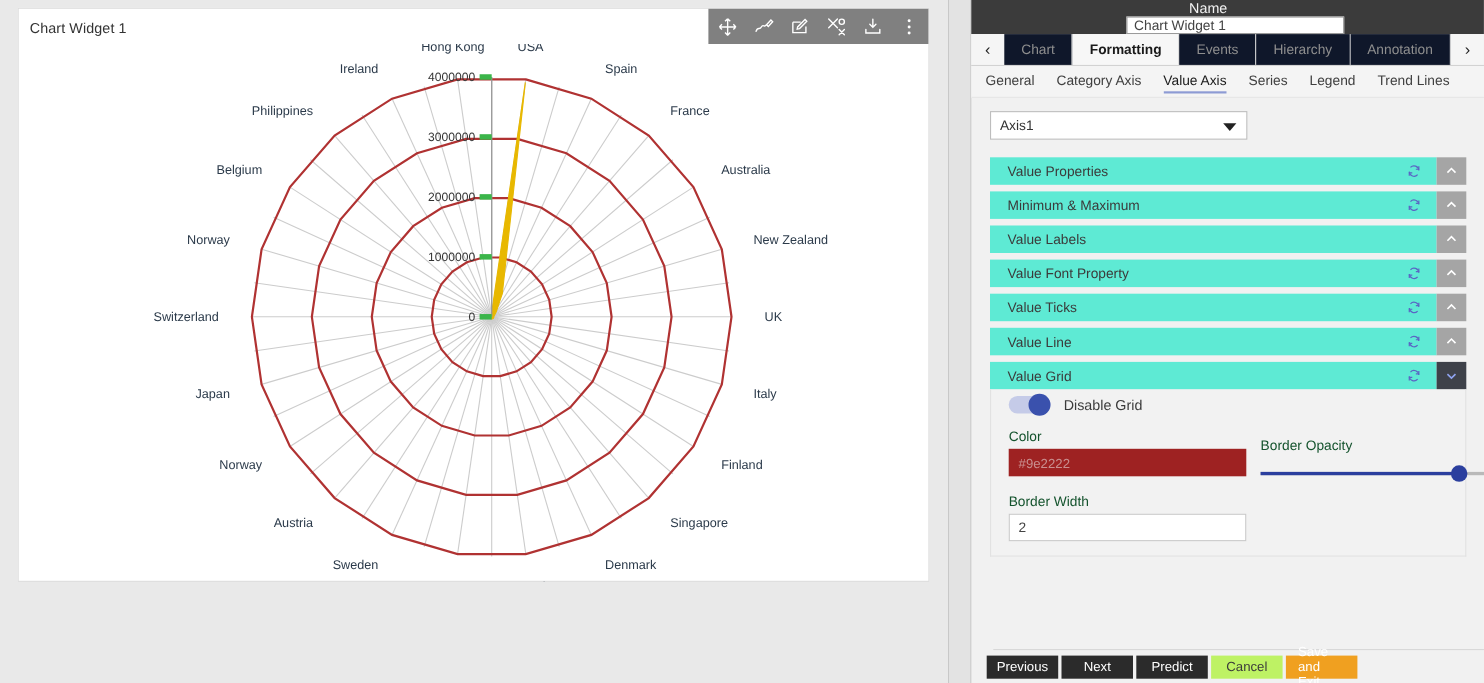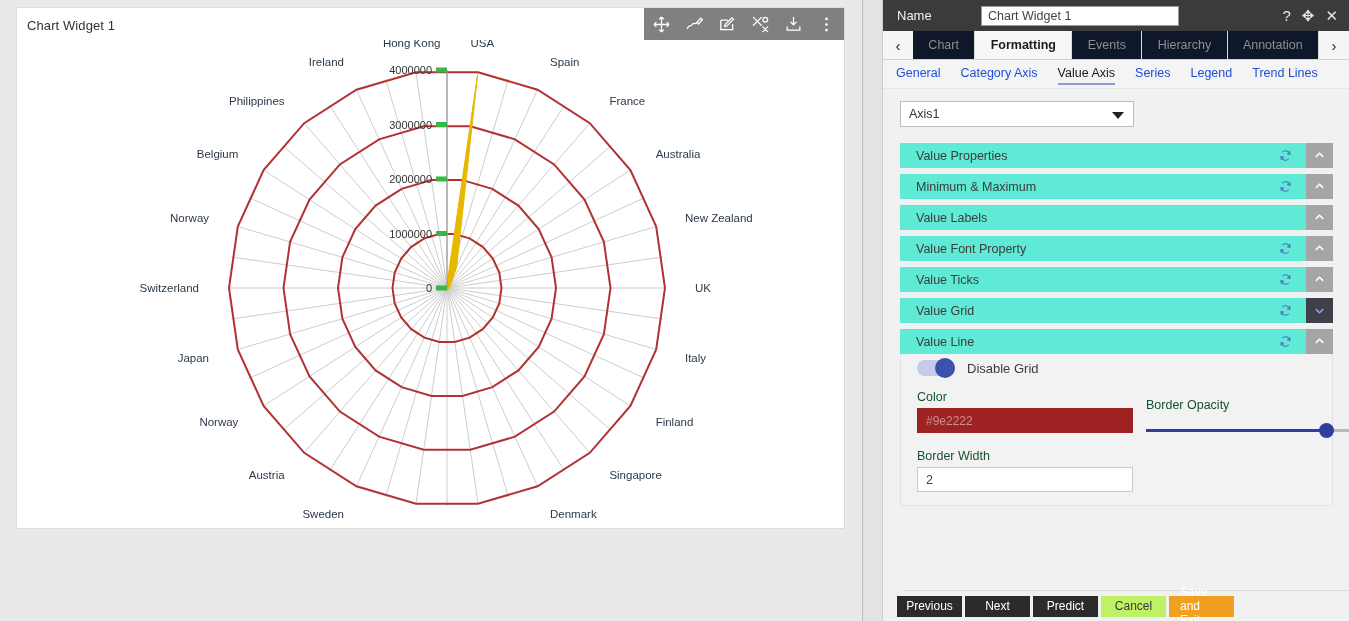--- a/index.html
+++ b/index.html
@@ -43,21 +43,21 @@
   }
   #panel-railbar {
     position: absolute; left: 0; top: 0; width: 20px; height: 621px;
     background: #e3e3e3; border-right: 1px solid #cccccc;
   }
   #panel-body { position: absolute; left: 20px; top: 0; right: 0; bottom: 0; }
 
   
   #titlebar {
     position: relative; height: 31px; background: #3b3b3b;
-    display: flex; align-items: center; padding-left: 14px;
+    display: flex; align-items: center; padding-left: 14px; flex-direction: column;
   }
   #titlebar .lbl { color: #f2f2f2; font-size: 13px; width: 84px; }
   #name-input {
     width: 198px; height: 20px; background: #fff; border: 1px solid #9a9a9a;
     font-size: 12.5px; color: #444; padding: 0 6px; font-family: inherit;
     outline: none;
   }
   #titlebar .tb-right {
     margin-left: auto; display: flex; align-items: center; gap: 11px;
     padding-right: 11px; color: #e8e8e8;
@@ -80,21 +80,21 @@
     font-size: 12.5px; color: #8e8e8e; cursor: pointer; background: #0f172a;
     border-right: 1px solid #dadada; white-space: nowrap; padding: 0 4px;
   }
   .mtab.active { background: #f7f7f7; color: #1a1a1a; font-weight: bold; }
 
   
   #subtabs {
     height: 29px; background: #f4f4f4; display: flex; align-items: center;
     gap: 20px; padding-left: 13px; border-bottom: 1px solid #e6e6e6;
   }
-  .stab { font-size: 12.5px; color: #1d4ed8; cursor: pointer; position: relative;
+  .stab { font-size: 12.5px; color: #404040; cursor: pointer; position: relative;
           padding-bottom: 2px; white-space: nowrap; }
   .stab.active { color: #1a1a1a; }
   .stab.active::after {
     content: ""; position: absolute; left: 0; right: 0; bottom: -3px;
     height: 2px; background: #8d9bd4;
   }
 
   
   #content { padding: 12px 16px 0 17px; }
   #axis-select {
@@ -437,48 +437,48 @@
             </div>
             <div class="acc-toggle">
               <svg class="chev" viewBox="0 0 12 12" fill="none" stroke="#ffffff" stroke-width="1.6">
                   <path d="M2 7.5L6 3.5l4 4"></path>
                 </svg>
             </div>
           </div>
 
           <div class="acc-row">
             <div class="acc-head">
+              <span>Value Line</span>
+              <span class="refresh">
+                <svg width="13" height="13" viewBox="0 0 24 24" fill="none" stroke="#5a66c4" stroke-width="2">
+                  <path d="M20 11a8 8 0 0 0-14-5M4 13a8 8 0 0 0 14 5"></path>
+                  <path d="M20 4v5h-5M4 20v-5h5"></path>
+                </svg>
+              </span>
+            </div>
+            <div class="acc-toggle">
+              <svg class="chev" viewBox="0 0 12 12" fill="none" stroke="#ffffff" stroke-width="1.6">
+                  <path d="M2 7.5L6 3.5l4 4"></path>
+                </svg>
+            </div>
+          </div>
+
+          <div class="acc-row">
+            <div class="acc-head">
               <span>Value Grid</span>
               <span class="refresh">
                 <svg width="13" height="13" viewBox="0 0 24 24" fill="none" stroke="#5a66c4" stroke-width="2">
                   <path d="M20 11a8 8 0 0 0-14-5M4 13a8 8 0 0 0 14 5"></path>
                   <path d="M20 4v5h-5M4 20v-5h5"></path>
                 </svg>
               </span>
             </div>
             <div class="acc-toggle dark">
               <svg class="chev" viewBox="0 0 12 12" fill="none" stroke="#8fa3ef" stroke-width="1.6">
                   <path d="M2 4.5L6 8.5l4-4"></path>
-                </svg>
-            </div>
-          </div>
-
-          <div class="acc-row">
-            <div class="acc-head">
-              <span>Value Line</span>
-              <span class="refresh">
-                <svg width="13" height="13" viewBox="0 0 24 24" fill="none" stroke="#5a66c4" stroke-width="2">
-                  <path d="M20 11a8 8 0 0 0-14-5M4 13a8 8 0 0 0 14 5"></path>
-                  <path d="M20 4v5h-5M4 20v-5h5"></path>
-                </svg>
-              </span>
-            </div>
-            <div class="acc-toggle">
-              <svg class="chev" viewBox="0 0 12 12" fill="none" stroke="#ffffff" stroke-width="1.6">
-                  <path d="M2 7.5L6 3.5l4 4"></path>
                 </svg>
             </div>
           </div>
 
         </div>
 
         <div id="grid-panel">
 
           <div class="toggle-row">
             <div class="switch">

